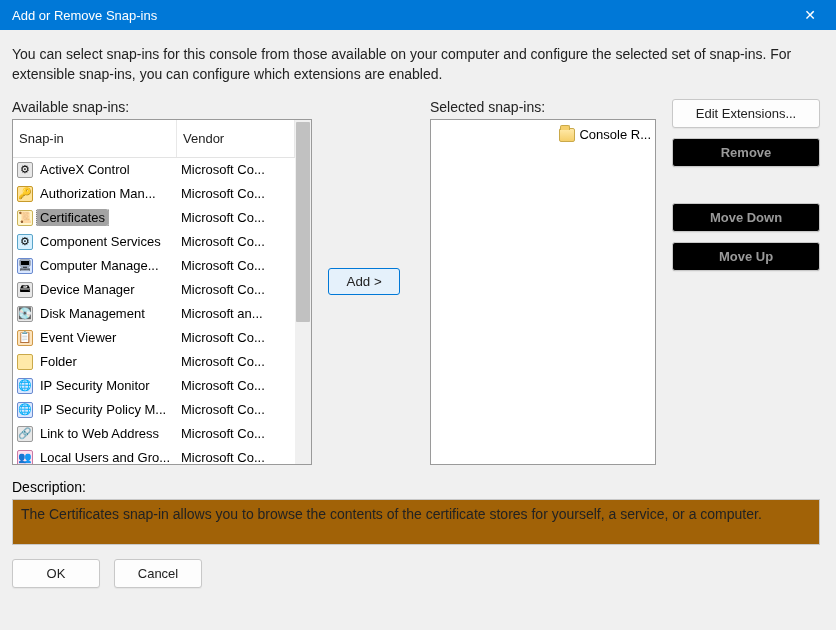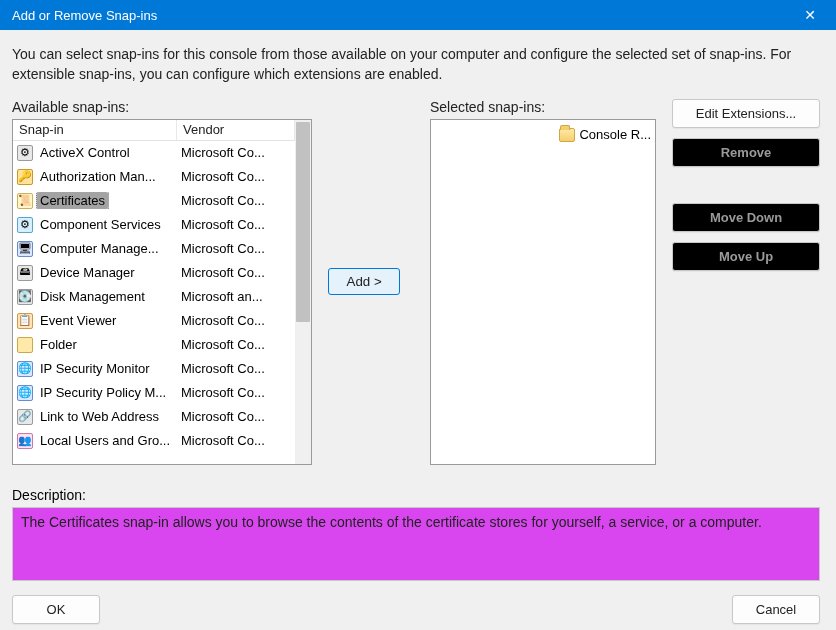--- a/index.html
+++ b/index.html
@@ -49,21 +49,21 @@
   .available-col { width: 308px; }
   .list-frame {
     border: 1px solid #9a9a9a;
     background: #fff;
     height: 346px;
     display: flex;
     position: relative;
   }
   .list-header {
     display: flex;
-    height: 21px;
+    height: 38px;
     border-bottom: 1px solid #e3e3e3;
     background: #fff;
     font-size: 13px;
     color: #222;
   }
   .list-header .hcol {
     display:flex; align-items:center;
     padding: 0 6px;
     border-right: 1px solid #e8e8e8;
   }
@@ -149,32 +149,32 @@
   .add-btn {
     width: 72px;
     background:#e5f1fb;
     border:1px solid #0078d7;
     color:#222;
     padding:5px 4px;
     border-radius:3px;
     cursor:pointer;
   }
   
-  .desc-label { font-size:14px; margin-top: 22px; margin-bottom:4px; }
+  .desc-label { font-size:14px; margin-top: 14px; margin-bottom:4px; }
   .desc-box {
     border:1px solid #c8c8c8;
-    background:#d946ef;
-    height: 74px;
+    background:#a16207;
+    height: 46px;
     padding: 6px 8px;
     font-size:14px;
     color:#222;
   }
   
   .footer {
-    display:flex; justify-content:space-between; gap:14px;
+    display:flex; justify-content:flex-start; gap:14px;
     margin-top: 14px;
   }
   .footer .btn { width: 88px; padding:6px 4px; }
 </style>
 </head>
 <body>
 
 <div class="titlebar">
   <span class="title">Add or Remove Snap-ins</span>
   <span class="close">✕</span>

